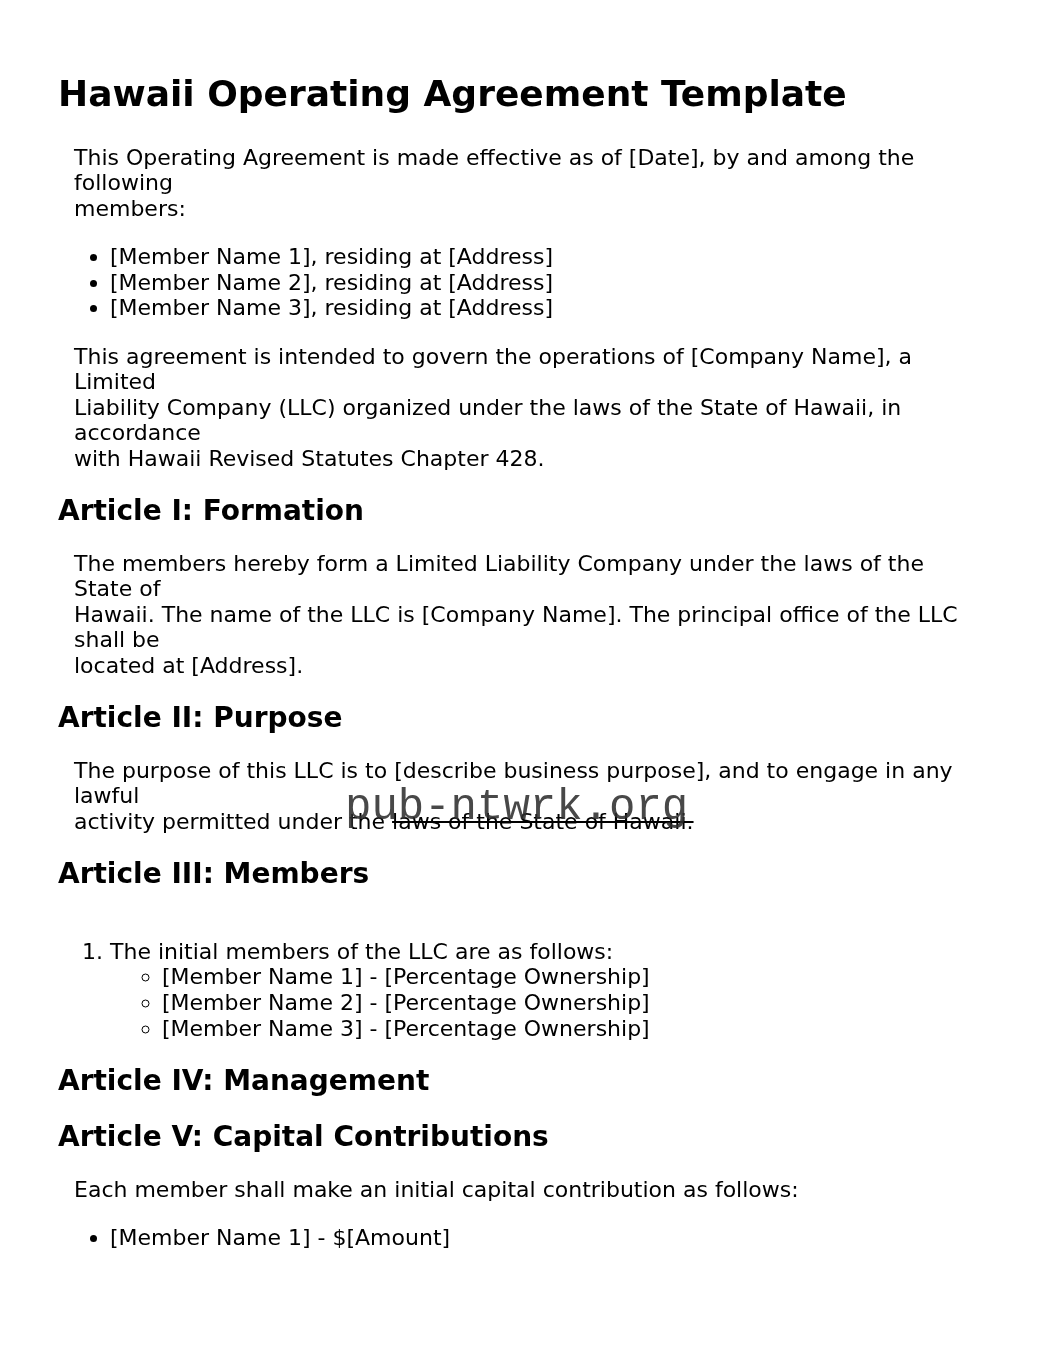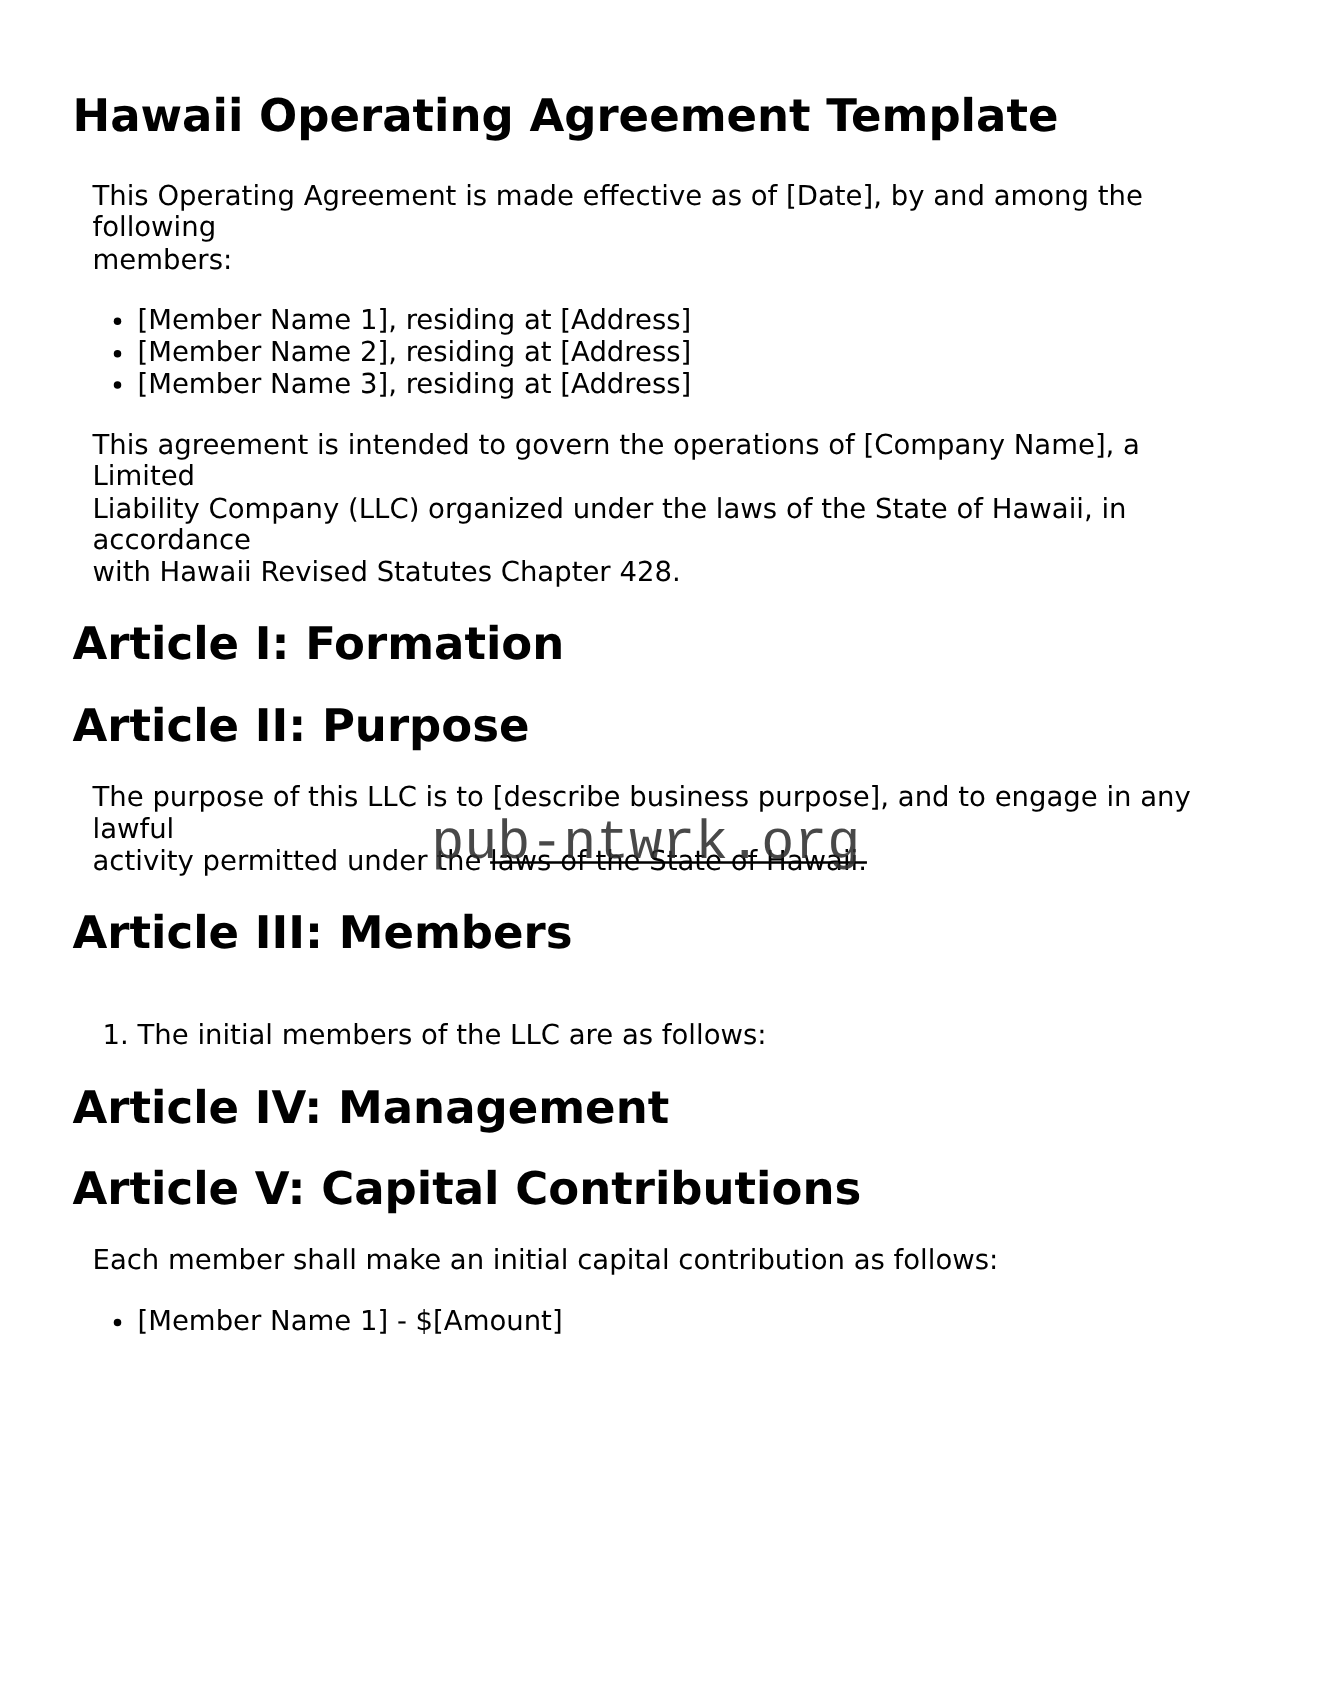--- a/index.html
+++ b/index.html
@@ -16,21 +16,21 @@
     line-height: 1.16;
     color: #000000;
   }
   h1 {
     font-size: 36px;
     line-height: 1.16;
     font-weight: 700;
     margin: 28px 0 30px 0;
   }
   h2 {
-    font-size: 36px;
+    font-size: 28px;
     line-height: 1.16;
     font-weight: 700;
     margin: 24px 0 22px 0;
   }
   p {
     margin: 23px 16px;
     white-space: pre-line;
   }
   ul, ol {
     margin: 18px 0;
@@ -79,35 +79,43 @@
     <li>[Member Name 2], residing at [Address]</li>
     <li>[Member Name 3], residing at [Address]</li>
   </ul>
 
 <p>This agreement is intended to govern the operations of [Company Name], a Limited
 Liability Company (LLC) organized under the laws of the State of Hawaii, in accordance
 with Hawaii Revised Statutes Chapter 428.</p>
 
 <section>
   <h2>Article I: Formation</h2>
+  <p>The members hereby form a Limited Liability Company under the laws of the State of
+Hawaii. The name of the LLC is [Company Name]. The principal office of the LLC shall be
+located at [Address].</p>
 </section>
 
 <section>
   <h2>Article II: Purpose</h2>
   <div class="purpose-wrap">
     <p><span>The purpose of this LLC is to [describe business purpose], and to engage in any lawful
 activity permitted under the </span><span class="struck">laws of the State of Hawaii.</span></p>
     <div class="watermark">pub-ntwrk.org</div>
   </div>
 </section>
 
 <section>
   <h2>Article III: Members</h2>
   <ol>
     <li><span>The initial members of the LLC are as follows:</span>
+      <ul>
+          <li>[Member Name 1] - [Percentage Ownership]</li>
+          <li>[Member Name 2] - [Percentage Ownership]</li>
+          <li>[Member Name 3] - [Percentage Ownership]</li>
+        </ul>
     </li>
   </ol>
 </section>
 
 <section>
   <h2>Article IV: Management</h2>
 </section>
 
 <section>
   <h2>Article V: Capital Contributions</h2>

